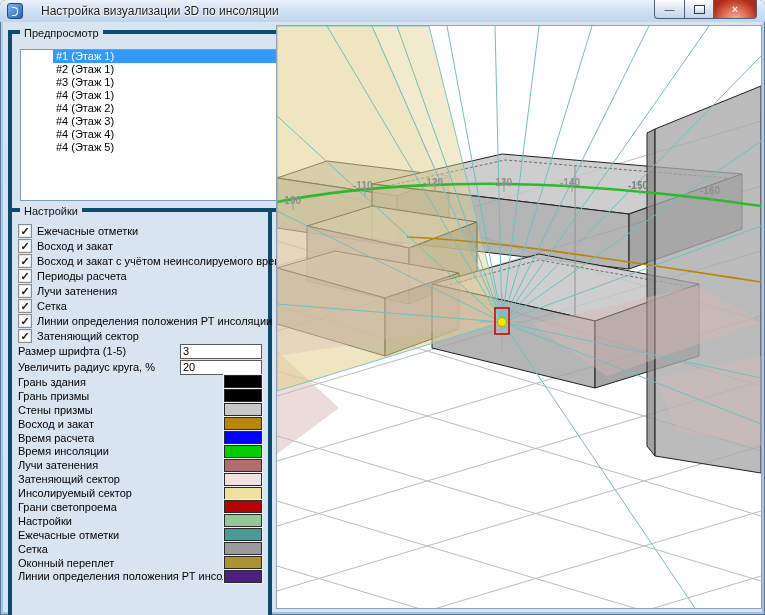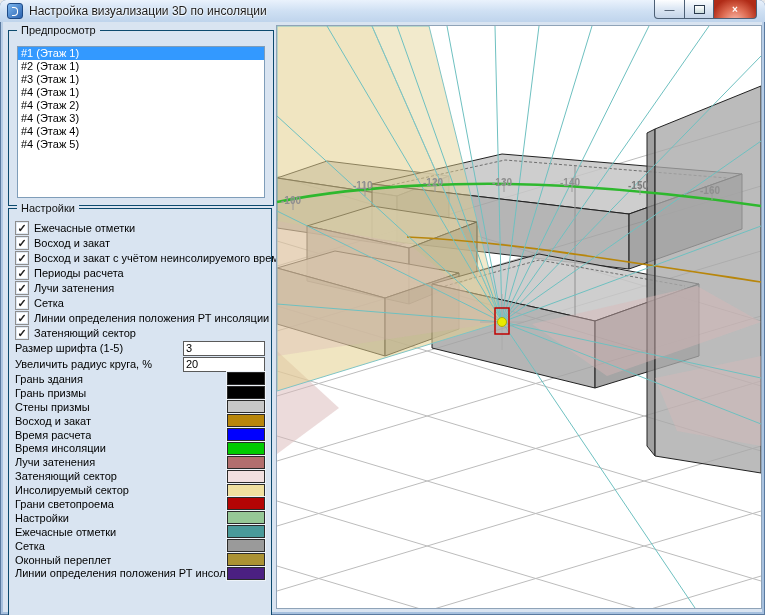--- a/index.html
+++ b/index.html
@@ -1,32 +1,32 @@
 <!DOCTYPE html>
 <html><head>
 <meta charset="utf-8">
 <style>
   html,body{margin:0;padding:0;background:#e8e8e8;font-family:"Liberation Sans",sans-serif;font-size:11px;color:#000;}
   .window{position:relative;width:765px;height:615px;background:linear-gradient(#b9cfe8,#a6c0de);border-radius:6px 6px 0 0;overflow:hidden;box-shadow:0 0 0 1px #5a7aa0 inset;}
-  .titlebar{position:absolute;left:0;top:0;right:0;height:22px;display:flex;align-items:center;padding-left:7px;gap:6px;background:linear-gradient(#eaf2fc,#cfe0f3 50%,#bfd4ec);}
+  .titlebar{position:absolute;left:0;top:0;right:0;height:22px;display:flex;align-items:center;padding-left:7px;gap:18px;background:linear-gradient(#eaf2fc,#cfe0f3 50%,#bfd4ec);}
   .apptitle{font-size:12px;color:#1c1c1c;text-shadow:0 0 3px #fff,0 1px 1px #fff;white-space:nowrap;}
   .appicon{width:14px;height:14px;border-radius:3px;background:linear-gradient(135deg,#7db7ef,#2a62b0);border:1px solid #1d4a86;position:relative;flex:0 0 auto;}
   .appicon:before{content:"";position:absolute;left:4px;top:3px;width:5px;height:7px;border:1.5px solid #fff;border-left:none;border-radius:0 4px 4px 0;}
   .winbtns{position:absolute;top:0;right:8px;display:flex;}
   .winbtn{height:18px;border:1px solid #4c5f75;border-top:none;display:flex;align-items:center;justify-content:center;background:linear-gradient(#fdfeff,#dfe9f5 45%,#c4d4e8);color:#2b3b4e;font-size:10px;cursor:pointer;}
   .winbtn.min{width:29px;border-radius:0 0 0 4px;}
   .winbtn.max{width:28px;border-left:none;}
   .winbtn.close{width:42px;border-left:none;border-radius:0 0 4px 0;background:radial-gradient(circle at 50% 120%,#f5a998 10%,#dd6a51 45%,#b02b17 80%);color:#fff;font-weight:bold;}
   .maxglyph{width:9px;height:7px;border:1px solid #2b3b4e;background:linear-gradient(#fff,#cdd);display:inline-block;}
   .client{position:absolute;left:3px;top:22px;width:759px;height:590px;background:#d9e4f1;}
   
-  .groupbox{position:absolute;border:1px solid #0c4a6e;border-radius:0;background:#d9e4f1;}
+  .groupbox{position:absolute;border:4px solid #0c4a6e;border-radius:0;background:#d9e4f1;}
   .gblabel{position:absolute;top:-7px;left:8px;background:#d9e4f1;padding:0 4px;color:#111;}
   .gb-preview{left:5px;top:8px;width:264px;height:174px;}
-  .listbox{position:absolute;left:8px;top:15px;width:246px;height:150px;background:#fff;border:1px solid #7f9db9;overflow:hidden;cursor:default;}
+  .listbox{position:absolute;left:8px;top:15px;width:246px;height:150px;background:#fff;border:1px solid #7f9db9;overflow:hidden;cursor:default;padding-left:32px;}
   .li{height:13px;line-height:13px;padding-left:3px;white-space:nowrap;}
   .li.selected{background:#3399ff;color:#fff;}
   .gb-settings{left:5px;top:186px;width:264px;height:430px;padding:11px 6px 16px 6px;box-sizing:border-box;}
   .crow{display:flex;align-items:center;height:15px;gap:5px;cursor:default;}
   .cb{width:12px;height:12px;background:#fff;border:1px solid #8e8e8e;box-shadow:0 0 0 1px #dfe9f3 inset;display:flex;align-items:center;justify-content:center;flex:0 0 auto;}
   .check-icon{font-size:11px;line-height:10px;color:#222;font-weight:bold;}
   .cl{white-space:nowrap;}
   .frow{display:flex;align-items:center;justify-content:space-between;height:16px;}
   .frow input{width:76px;height:13px;border:1px solid #5a5a5a;background:#fff;font-family:"Liberation Sans",sans-serif;font-size:11px;padding:0 2px;}
   .prow{display:flex;align-items:center;justify-content:space-between;height:13.9px;}

